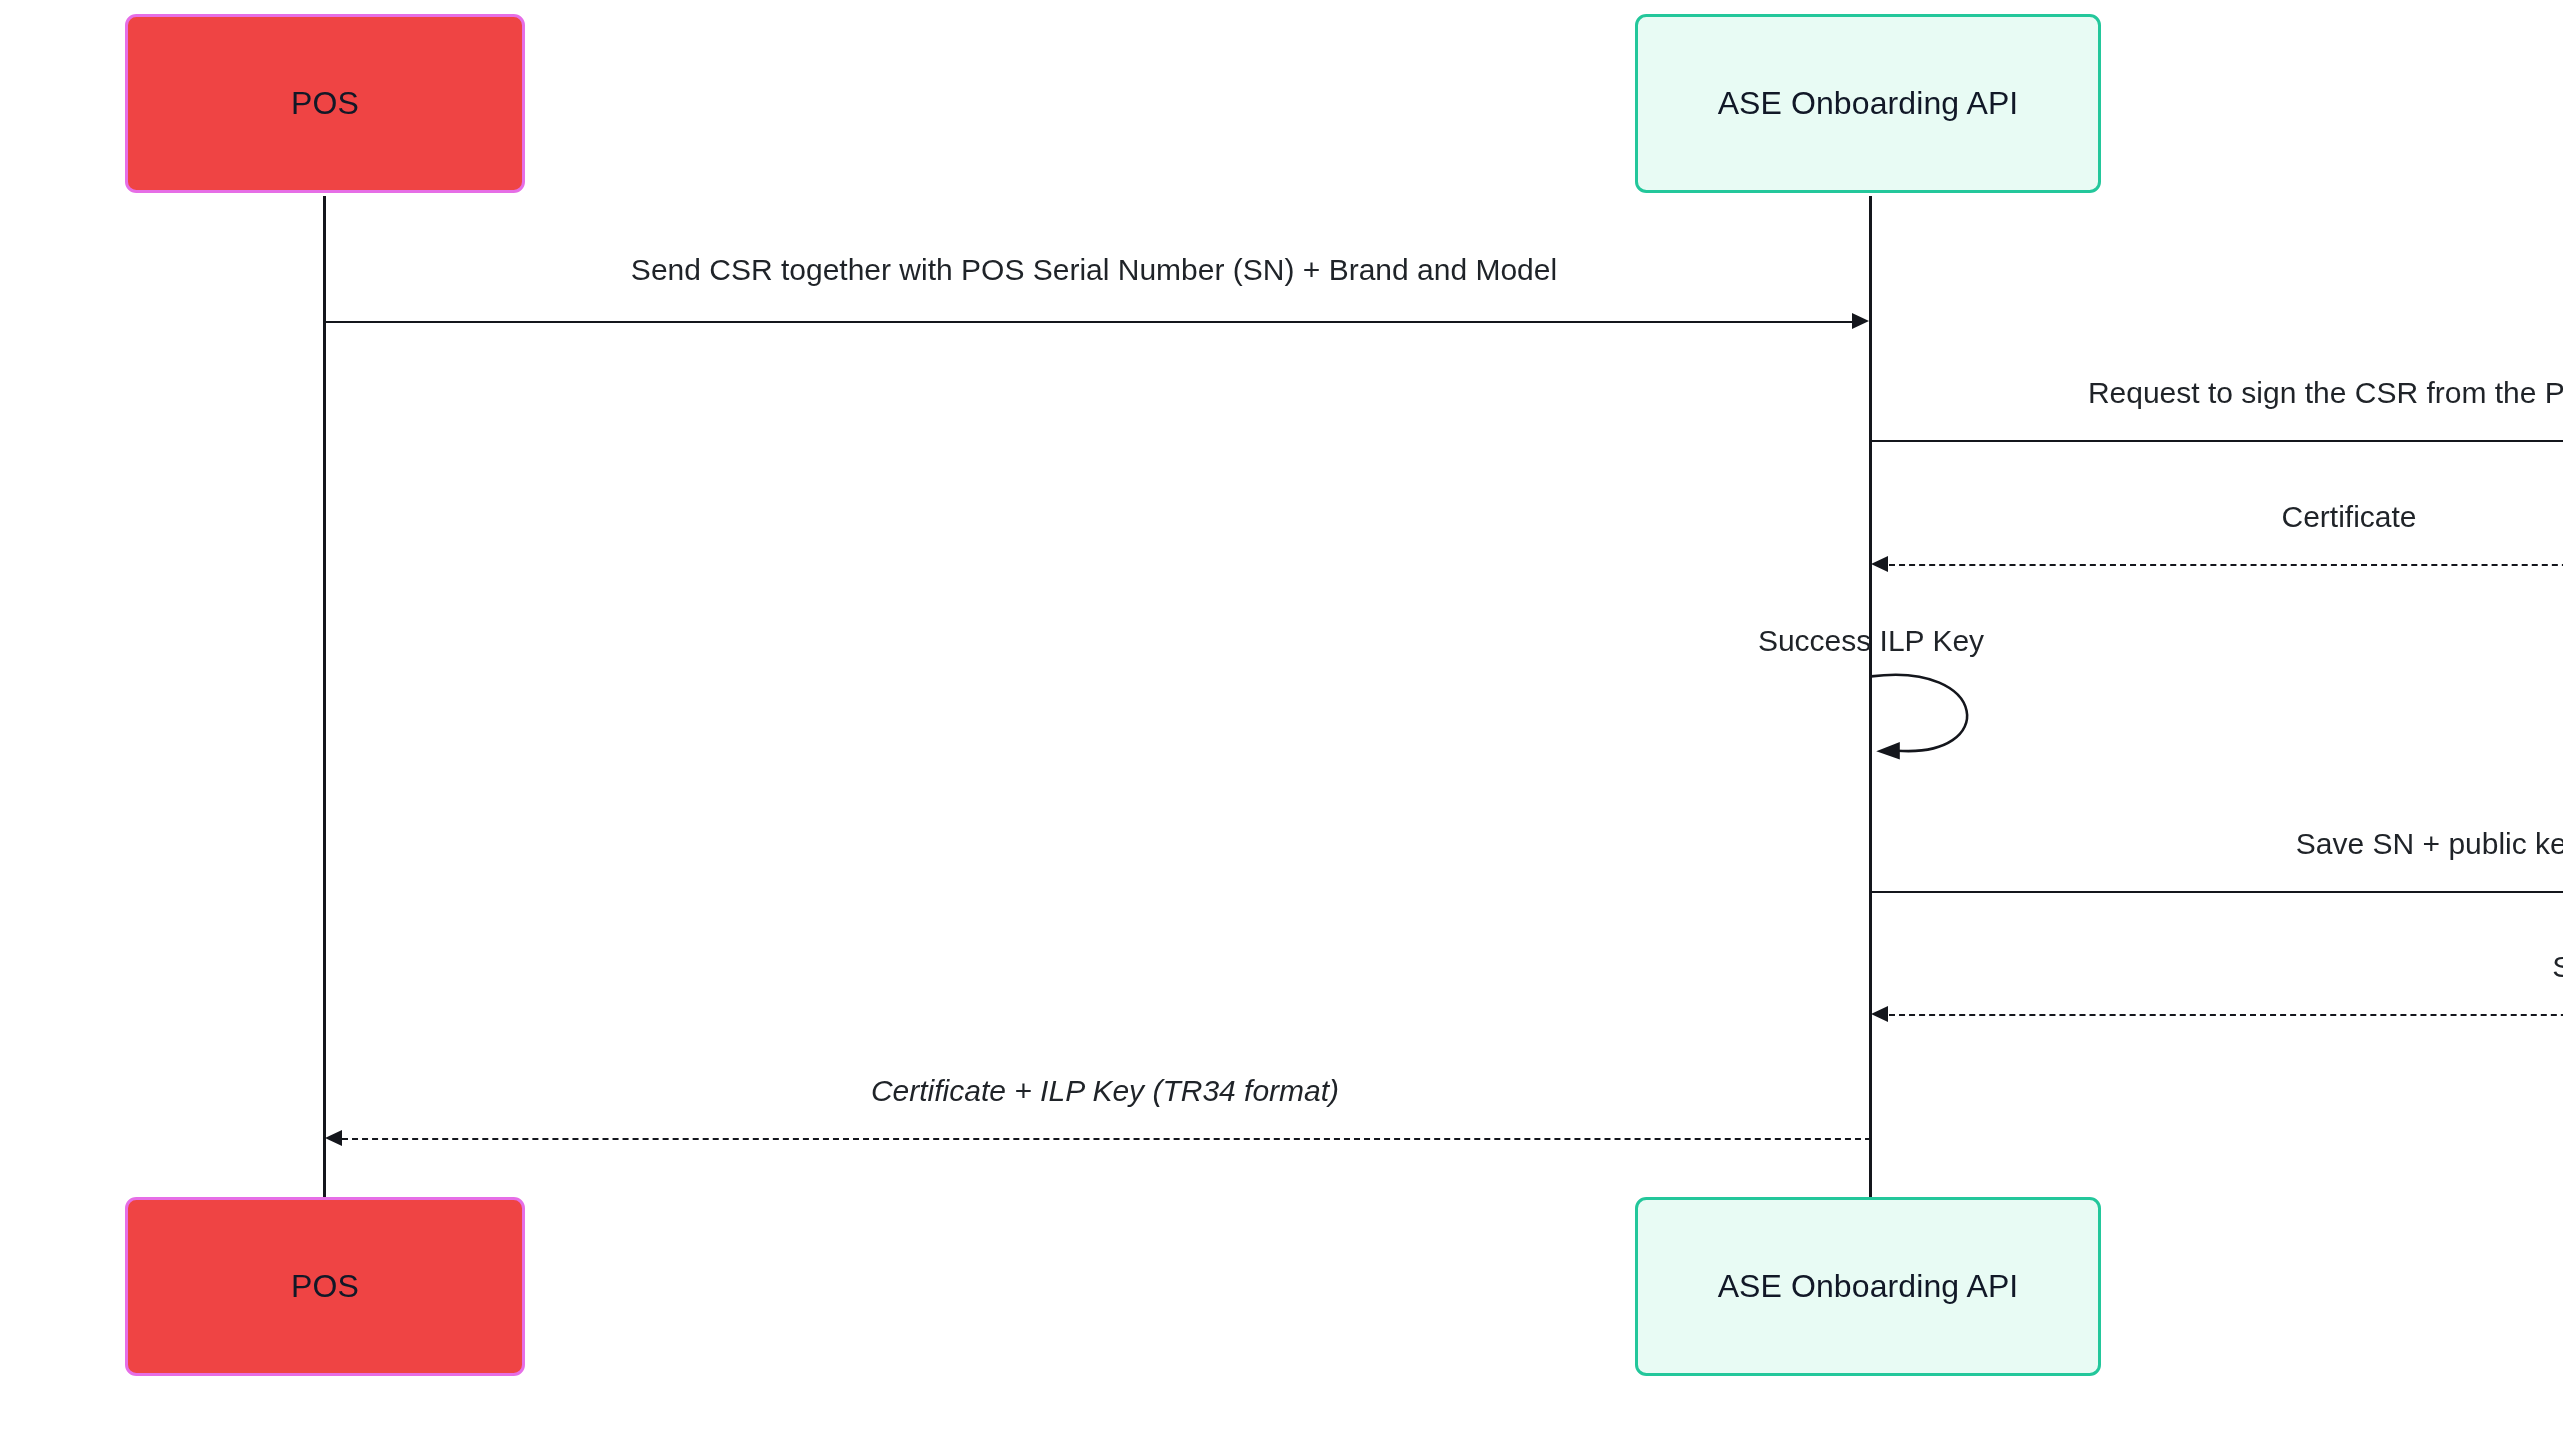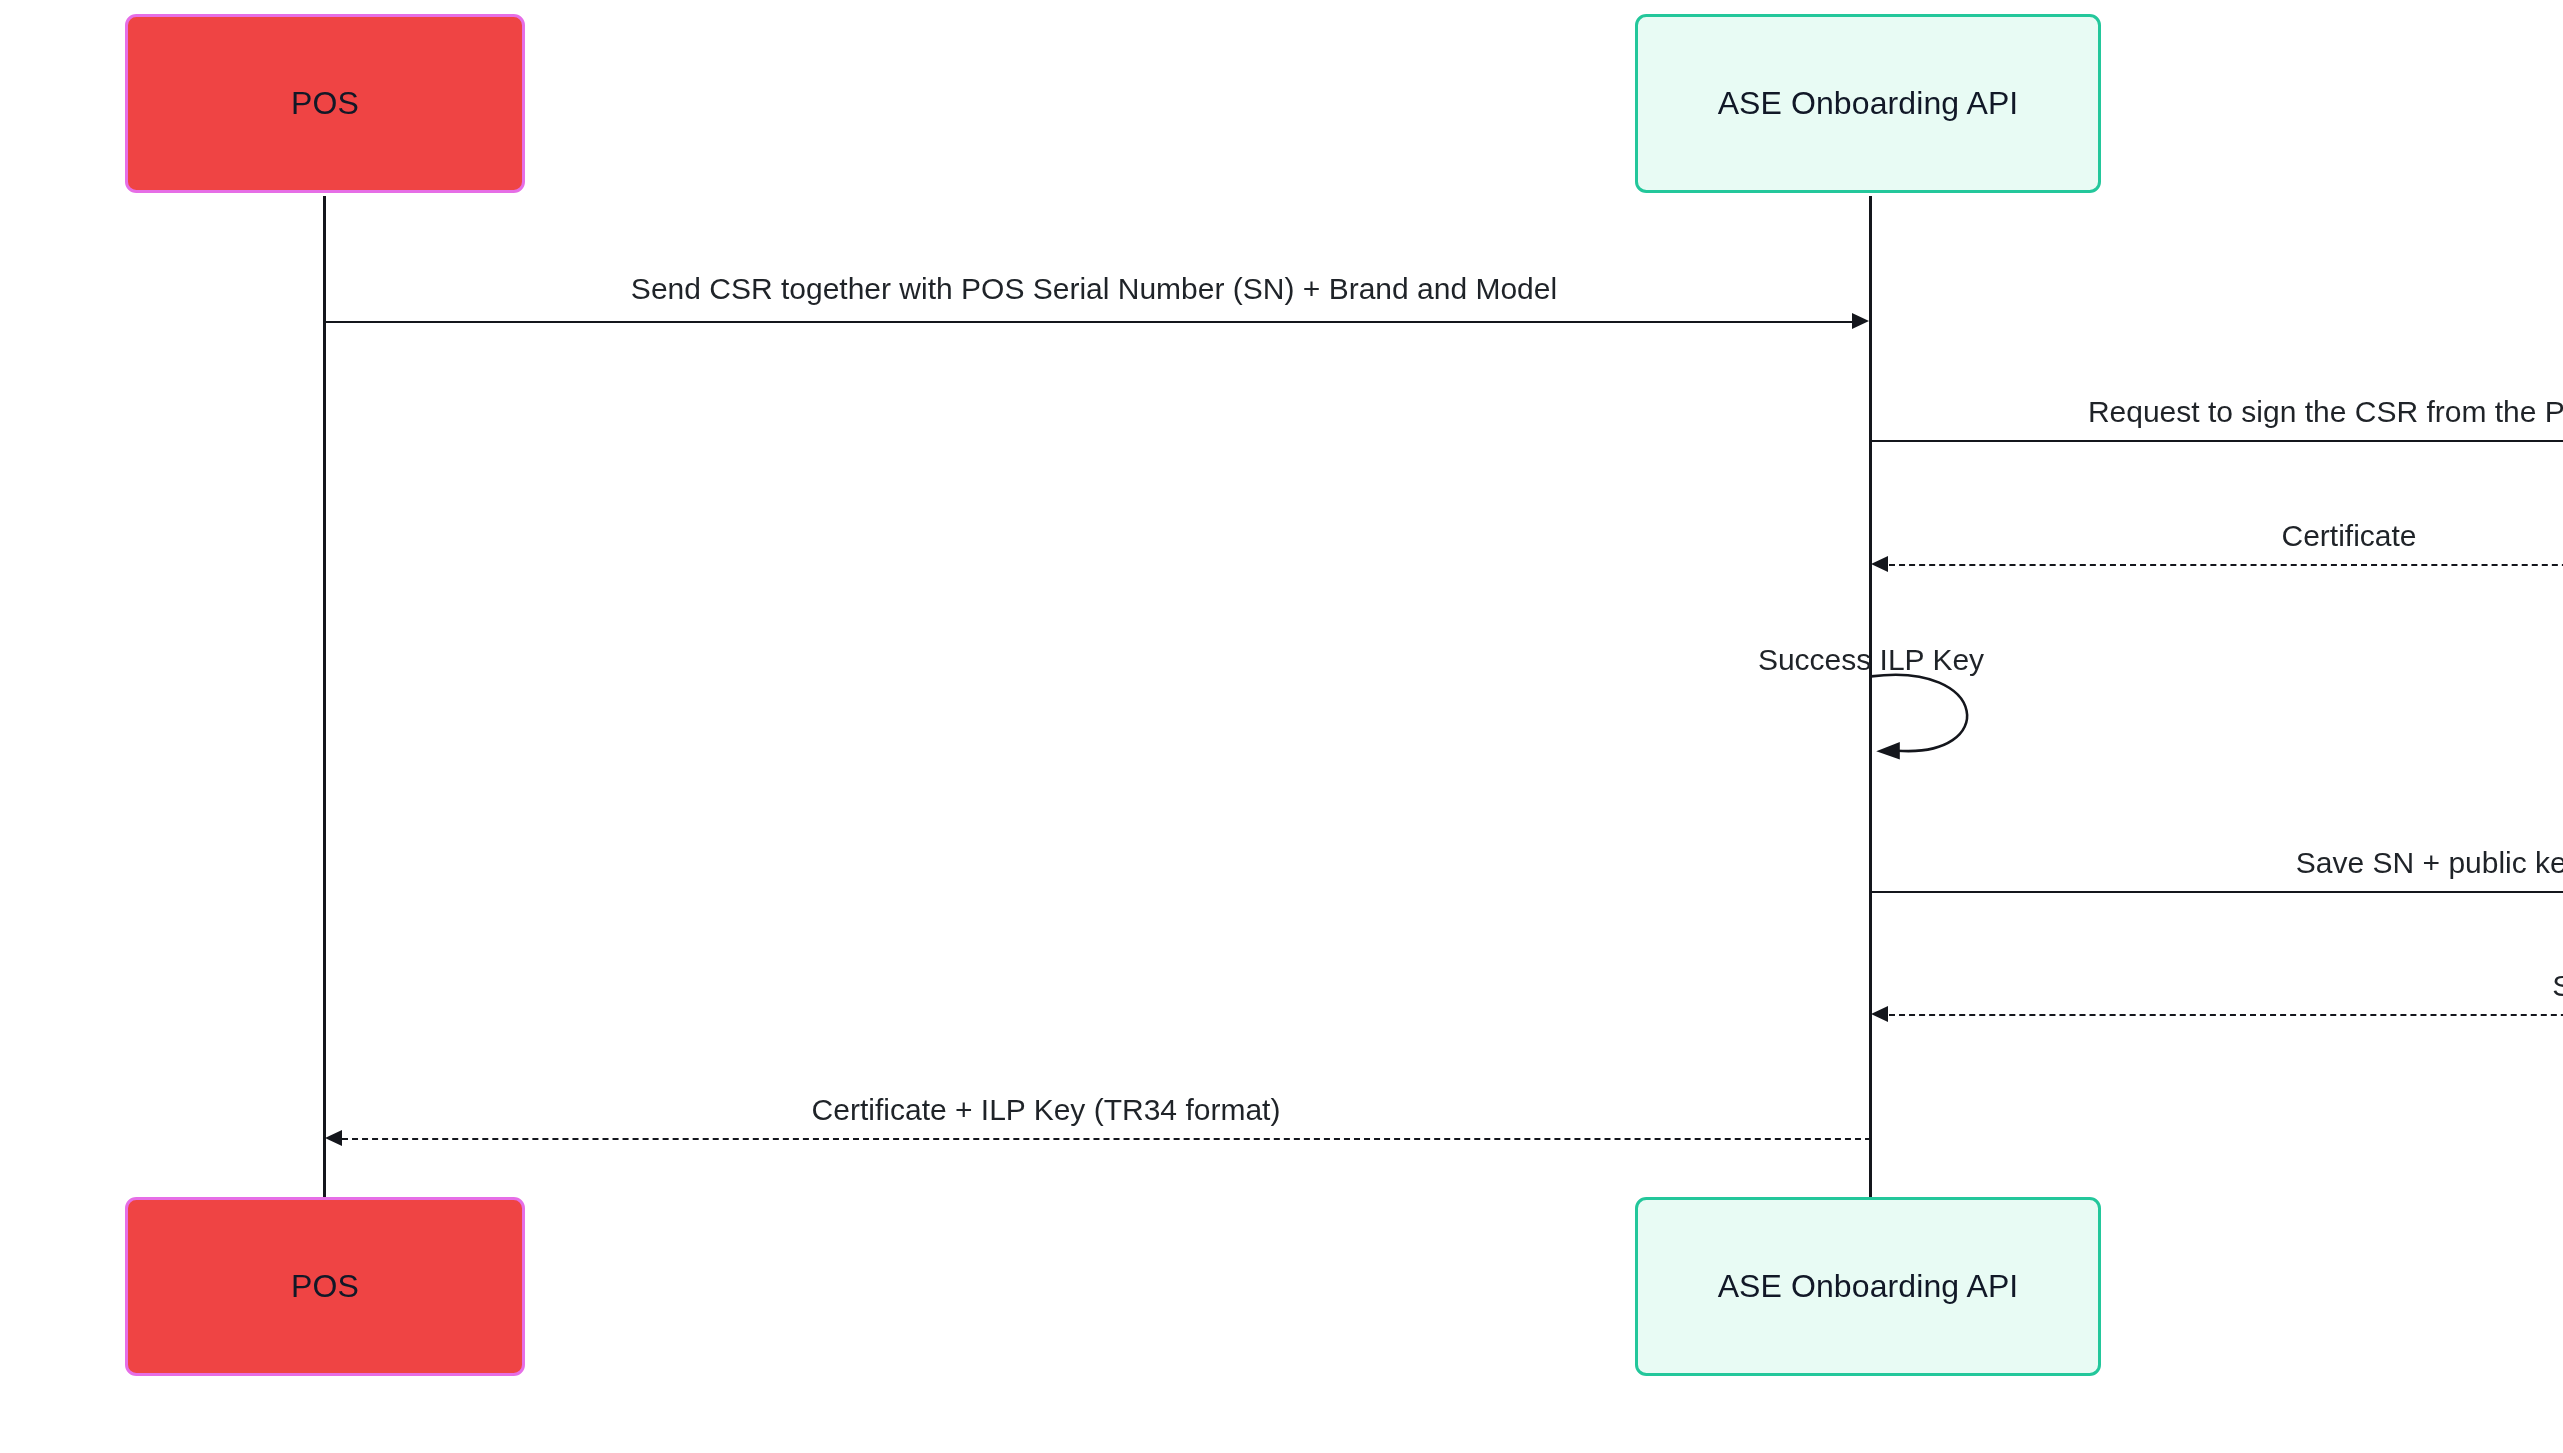--- a/index.html
+++ b/index.html
@@ -48,21 +48,20 @@
     position: absolute;
     width: 2.6px;
     background: #14161c;
   }
   .msg-label {
     position: absolute;
     font-size: 30px;
     color: #1f2328;
     white-space: nowrap;
     transform: translateX(-50%);
-    margin-top: 19px;
   }
   .msg-line {
     position: absolute;
     height: 0;
     border-top: 2.6px solid #14161c;
   }
   .msg-line.dashed {
     border-top: 2.6px dashed #14161c;
   }
   .arrow-head {
@@ -128,19 +127,19 @@
       </svg>
     </div>
 
     <div class="msg-label" style="left:2609px; top:827px;">Save SN + public key + ILP Key (Terminal Key)</div>
     <div class="msg-line" style="left:1870px; top:891px; width:1459px;"></div>
 
     <div class="msg-label" style="left:2609px; top:950px;">Success</div>
     <div class="msg-line dashed" style="left:1889px; top:1014px; width:1460px;"></div>
     <div class="arrow-head left" style="left:1871px; top:1006px;"></div>
 
-    <div class="msg-label" style="left:1046px; top:1074px;">Certificate + ILP Key (TR34 format)</div>
+    <div class="msg-label" style="left:1105px; top:1074px;font-style:italic;">Certificate + ILP Key (TR34 format)</div>
     <div class="msg-line dashed" style="left:342px; top:1138px; width:1529px;"></div>
     <div class="arrow-head left" style="left:325px; top:1130px;"></div>
 
   </div>
 </div>
 
 
 </body></html>

